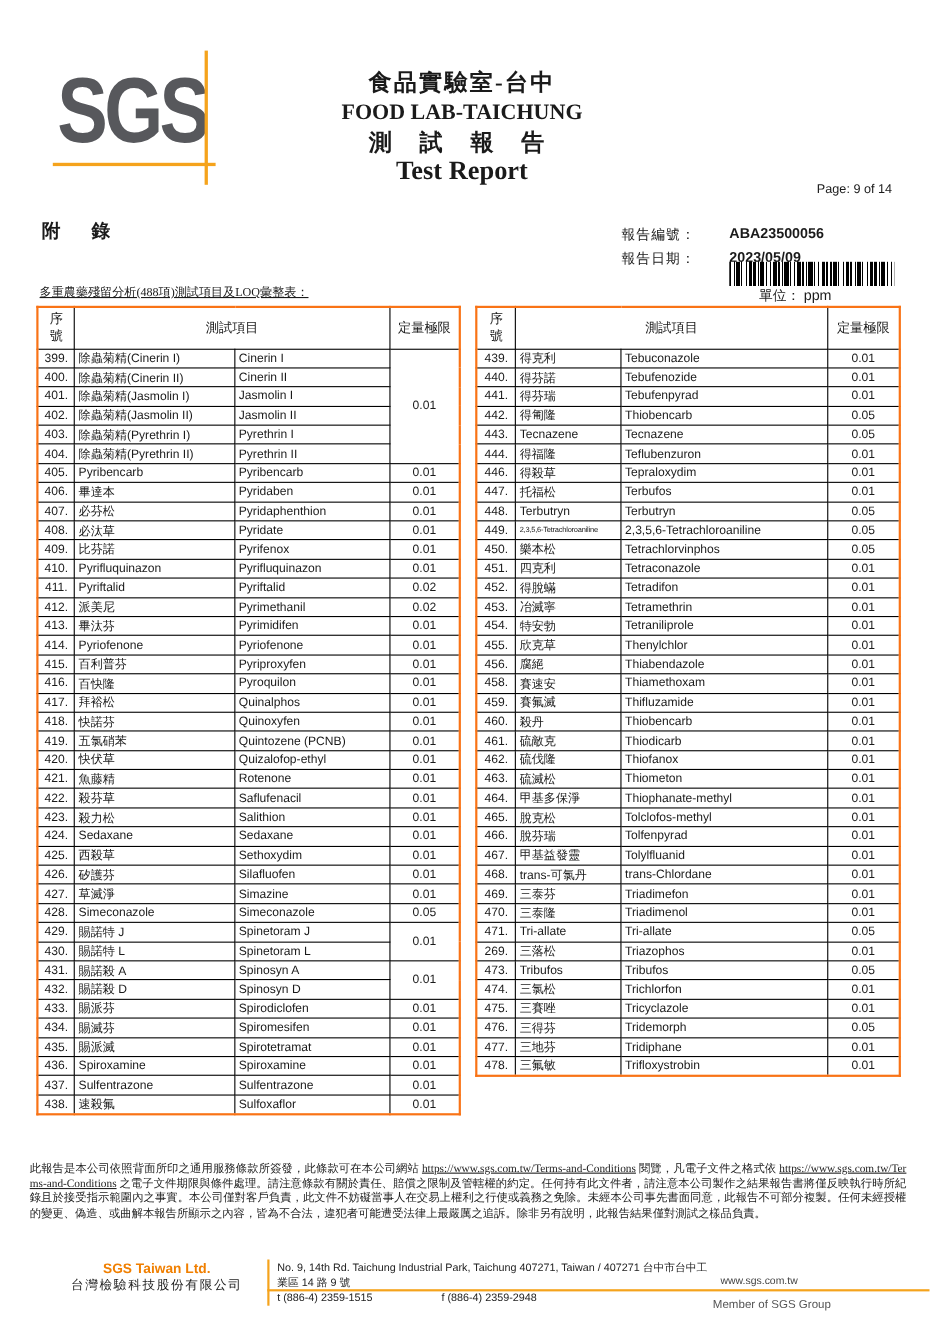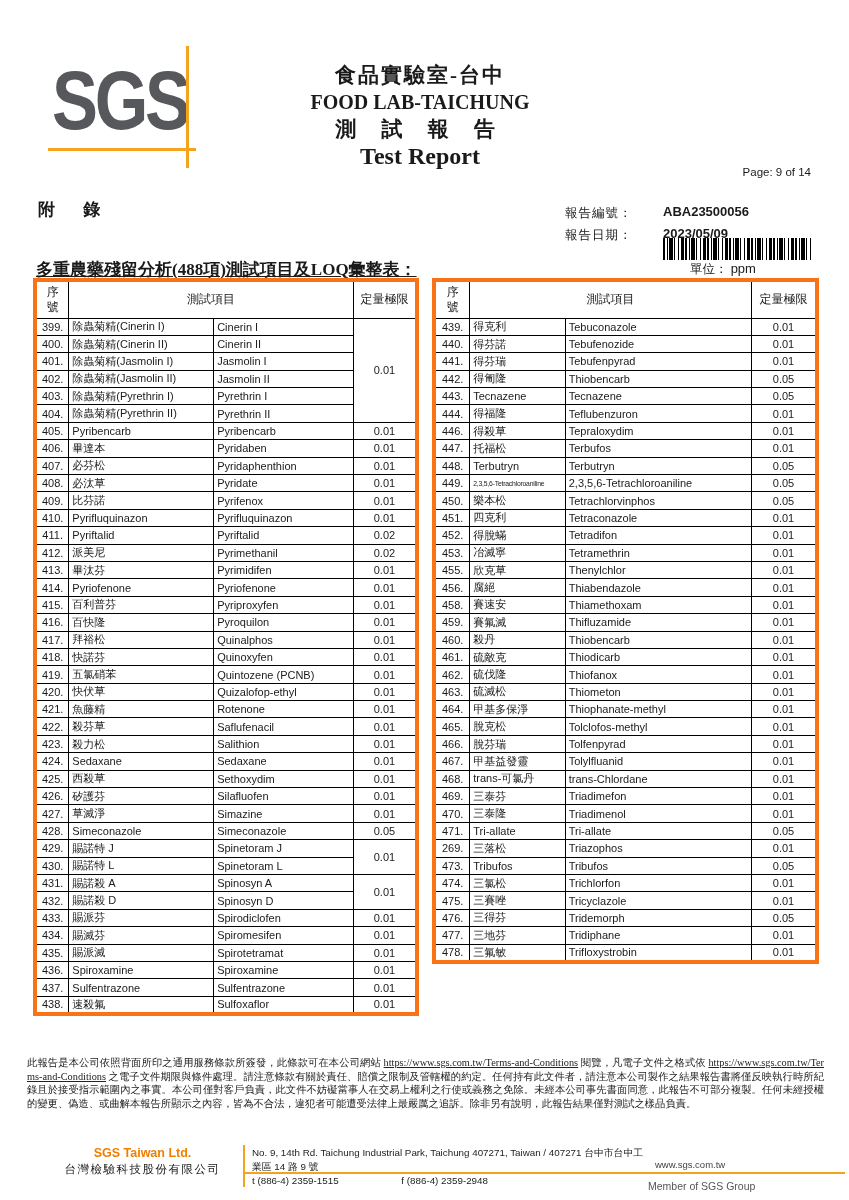--- a/index.html
+++ b/index.html
@@ -44,25 +44,25 @@
     left:663px;top:238px;width:150px;height:22px;
     background:repeating-linear-gradient(90deg,
       #000 0 2px,#fff 2px 4px,#000 4px 5px,#fff 5px 6px,
       #000 6px 10px,#fff 10px 11px,#000 11px 12px,#fff 12px 15px,
       #000 15px 16px,#fff 16px 18px,#000 18px 21px,#fff 21px 22px);
   }
   .unit-line{left:690px;top:261px;font-size:12.5px;}
   .unit-line b{font-family:"Liberation Sans","DejaVu Sans",sans-serif;font-size:13px;font-weight:normal;}
 
   
-  .caption{left:36px;top:258px;font-size:17px;text-decoration:underline;font-weight:bold;}
+  .caption{left:36px;top:258px;font-size:11px;text-decoration:underline;}
   .tables{left:33px;top:278px;width:786px;display:flex;gap:13px;align-items:flex-start;}
   table{border-collapse:collapse;table-layout:fixed;}
   th,td{border:1px solid #000;font-size:11px;overflow:hidden;white-space:nowrap;}
-  table{border:4px solid #f97316;}
+  table{border:2px solid #f97316;}
   th{font-family:"Liberation Serif","DejaVu Serif",serif;font-weight:normal;font-size:12px;}
   thead th{height:38px;}
   td{height:17.4px;padding:0 3px;}
   .c-no{text-align:center;padding:0 2px;}
   .c-loq{text-align:center;}
   td.small{font-size:6.8px;letter-spacing:-0.2px;}
   .t-left .c-no{width:34px;}  .t-left .c-zh{width:146px;} .t-left .c-en{width:141px;} .t-left .c-loq{width:64px;}
   .t-right .c-no{width:36px;} .t-right .c-zh{width:96px;} .t-right .c-en{width:188px;} .t-right .c-loq{width:66px;}
   th.c-no{white-space:normal;line-height:1.25;padding:0 6px;}
 
@@ -444,20 +444,26 @@
         <tr>
           <td class="c-no">452.</td>
           <td class="c-zh">得脫蟎</td>
           <td class="c-en">Tetradifon</td>
           <td class="c-loq">0.01</td>
         </tr>
         <tr>
           <td class="c-no">453.</td>
           <td class="c-zh">冶滅寧</td>
           <td class="c-en">Tetramethrin</td>
+          <td class="c-loq">0.01</td>
+        </tr>
+        <tr>
+          <td class="c-no">454.</td>
+          <td class="c-zh">特安勃</td>
+          <td class="c-en">Tetraniliprole</td>
           <td class="c-loq">0.01</td>
         </tr>
         <tr>
           <td class="c-no">455.</td>
           <td class="c-zh">欣克草</td>
           <td class="c-en">Thenylchlor</td>
           <td class="c-loq">0.01</td>
         </tr>
         <tr>
           <td class="c-no">456.</td>

